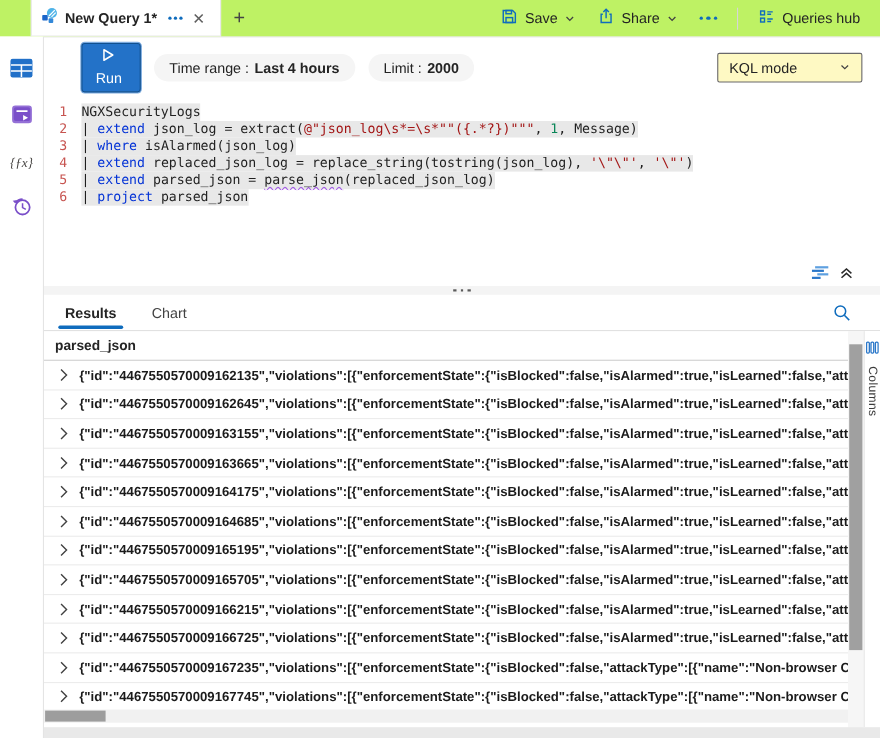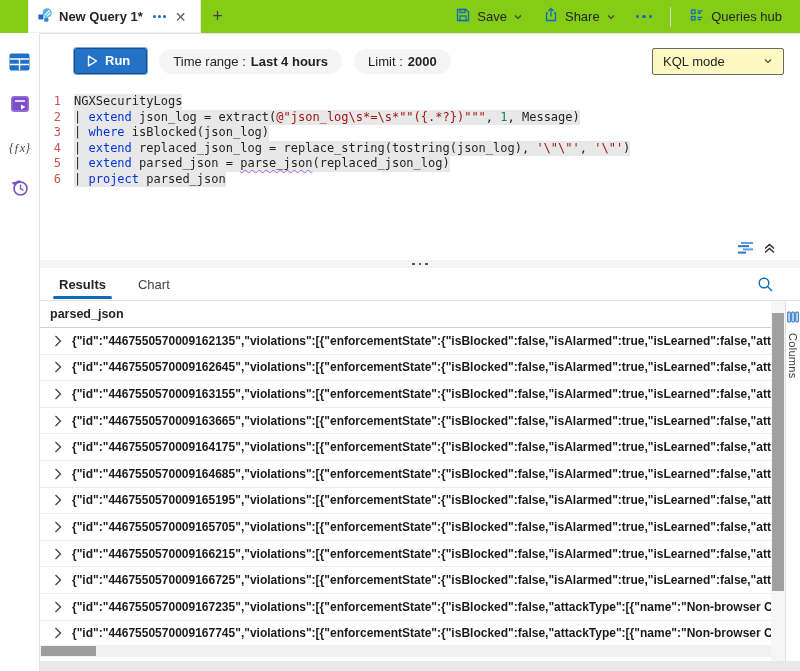--- a/index.html
+++ b/index.html
@@ -1,21 +1,21 @@
 <!DOCTYPE html>
 <html><head>
 <meta charset="utf-8">
 <style>
   * { margin:0; padding:0; box-sizing:border-box; }
   html,body { width:800px; height:671px; overflow:hidden; background:#fff;
     font-family:"Liberation Sans", sans-serif; color:#242424; }
   .app { position:relative; width:800px; height:671px; display:flex; flex-direction:column; }
 
   
-  .topbar { height:33px; display:flex; align-items:stretch; background:#84cc16; flex:none; position:relative; z-index:3; }
+  .topbar { height:33px; display:flex; align-items:stretch; background:#bef264; flex:none; position:relative; z-index:3; }
   .tab { display:flex; align-items:center; gap:6px; padding:0 10px 0 8px; margin-left:28px;
     border-left:1px solid #e8e8e8; border-right:1px solid #e8e8e8; background:#fff;
     box-shadow:0 -1px 0 #f0f0f0 inset; cursor:pointer; }
   .tab-title { font-weight:bold; font-size:13px; white-space:nowrap; }
   .tab-dots { display:flex; gap:2px; margin-left:4px; }
   .tab-dots i { width:3px; height:3px; border-radius:50%; background:#0f6cbd; }
   .tab-close { color:#5f5f5f; font-size:14px; line-height:1; padding:2px 3px; cursor:pointer; }
   .newtab { width:26px; display:flex; align-items:center; justify-content:center;
     color:#444; font-size:18px; font-weight:300; cursor:pointer; margin-left:4px; }
   .top-actions { margin-left:auto; display:flex; align-items:center; gap:4px; padding-right:10px; }
@@ -32,21 +32,21 @@
     align-items:center; padding-top:18px; gap:16px; background:#fff; }
   .side-btn { width:26px; height:26px; display:flex; align-items:center; justify-content:center; cursor:pointer; }
   .fx-label { font-size:12px; color:#484644; font-family:"Liberation Serif", serif; font-style:italic; }
 
   .main { flex:1; display:flex; flex-direction:column; min-width:0; border-top:1px solid #e3e3e3; }
 
   
   .toolbar { height:54px; flex:none; display:flex; align-items:center; padding:0 16px 0 34px; gap:12px; }
   .run-btn { display:flex; align-items:center; gap:7px; background:#2372c8; color:#fff;
     border:1px solid #11508f; box-shadow:0 0 0 1px #7aa9dd; border-radius:3px;
-    font-size:13px; font-weight:bold; padding:4px 16px 5px 12px; cursor:pointer; }
+    font-size:13px; font-weight:normal; padding:4px 16px 5px 12px; cursor:pointer;flex-direction:column; }
   .pill { display:flex; align-items:center; gap:5px; background:#f5f5f5; border-radius:14px;
     padding:5px 14px; font-size:13px; cursor:pointer; white-space:nowrap; }
   .pill b { font-weight:bold; }
   .mode-select { margin-left:auto; display:flex; align-items:center; justify-content:space-between;
     width:132px; border:1px solid #69686a; border-radius:2px; padding:5px 10px; font-size:13px;
     background:#fef9c3; cursor:pointer; }
 
   
   .editor { height:146px; flex:none; padding-top:6px; font-family:"DejaVu Sans Mono", monospace;
     font-size:12px; cursor:text; overflow:hidden; }
@@ -229,21 +229,21 @@
           <span>KQL mode</span>
           <svg class="chev-svg" viewBox="0 0 10 10">
             <path d="M2 3.5 L5 6.5 L8 3.5" fill="none" stroke="#424242" stroke-width="1.1"></path>
           </svg>
         </div>
       </div>
 
       <div class="editor" id="editor-lines">
           <div class="code-line"><span class="ln">1</span><span class="code-text"><span class="tk-plain">NGXSecurityLogs</span></span></div>
           <div class="code-line"><span class="ln">2</span><span class="code-text"><span class="tk-plain">| </span><span class="tk-kw">extend</span><span class="tk-plain"> json_log = extract(</span><span class="tk-str">@"json_log\s*=\s*""({.*?})"""</span><span class="tk-plain">, </span><span class="tk-num">1</span><span class="tk-plain">, Message)</span></span></div>
-          <div class="code-line"><span class="ln">3</span><span class="code-text"><span class="tk-plain">| </span><span class="tk-kw">where</span><span class="tk-plain"> isBlocked(json_log)</span></span></div>
+          <div class="code-line"><span class="ln">3</span><span class="code-text"><span class="tk-plain">| </span><span class="tk-kw">where</span><span class="tk-plain"> isAlarmed(json_log)</span></span></div>
           <div class="code-line"><span class="ln">4</span><span class="code-text"><span class="tk-plain">| </span><span class="tk-kw">extend</span><span class="tk-plain"> replaced_json_log = replace_string(tostring(json_log), </span><span class="tk-str">'\"\"'</span><span class="tk-plain">, </span><span class="tk-str">'\"'</span><span class="tk-plain">)</span></span></div>
           <div class="code-line"><span class="ln">5</span><span class="code-text"><span class="tk-plain">| </span><span class="tk-kw">extend</span><span class="tk-plain"> parsed_json = </span><span class="tk-fn">parse_json</span><span class="tk-plain">(replaced_json_log)</span></span></div>
           <div class="code-line"><span class="ln">6</span><span class="code-text"><span class="tk-plain">| </span><span class="tk-kw">project</span><span class="tk-plain"> parsed_json</span></span></div>
         </div>
 
       <div class="editor-foot">
         <span class="foot-ic">
           <svg width="17" height="13" viewBox="0 0 17 13">
             <rect x="3" y="1" width="12" height="2" fill="#5ea0e0"></rect>
             <rect x="0" y="4.2" width="11" height="2" fill="#2a77c9"></rect>

